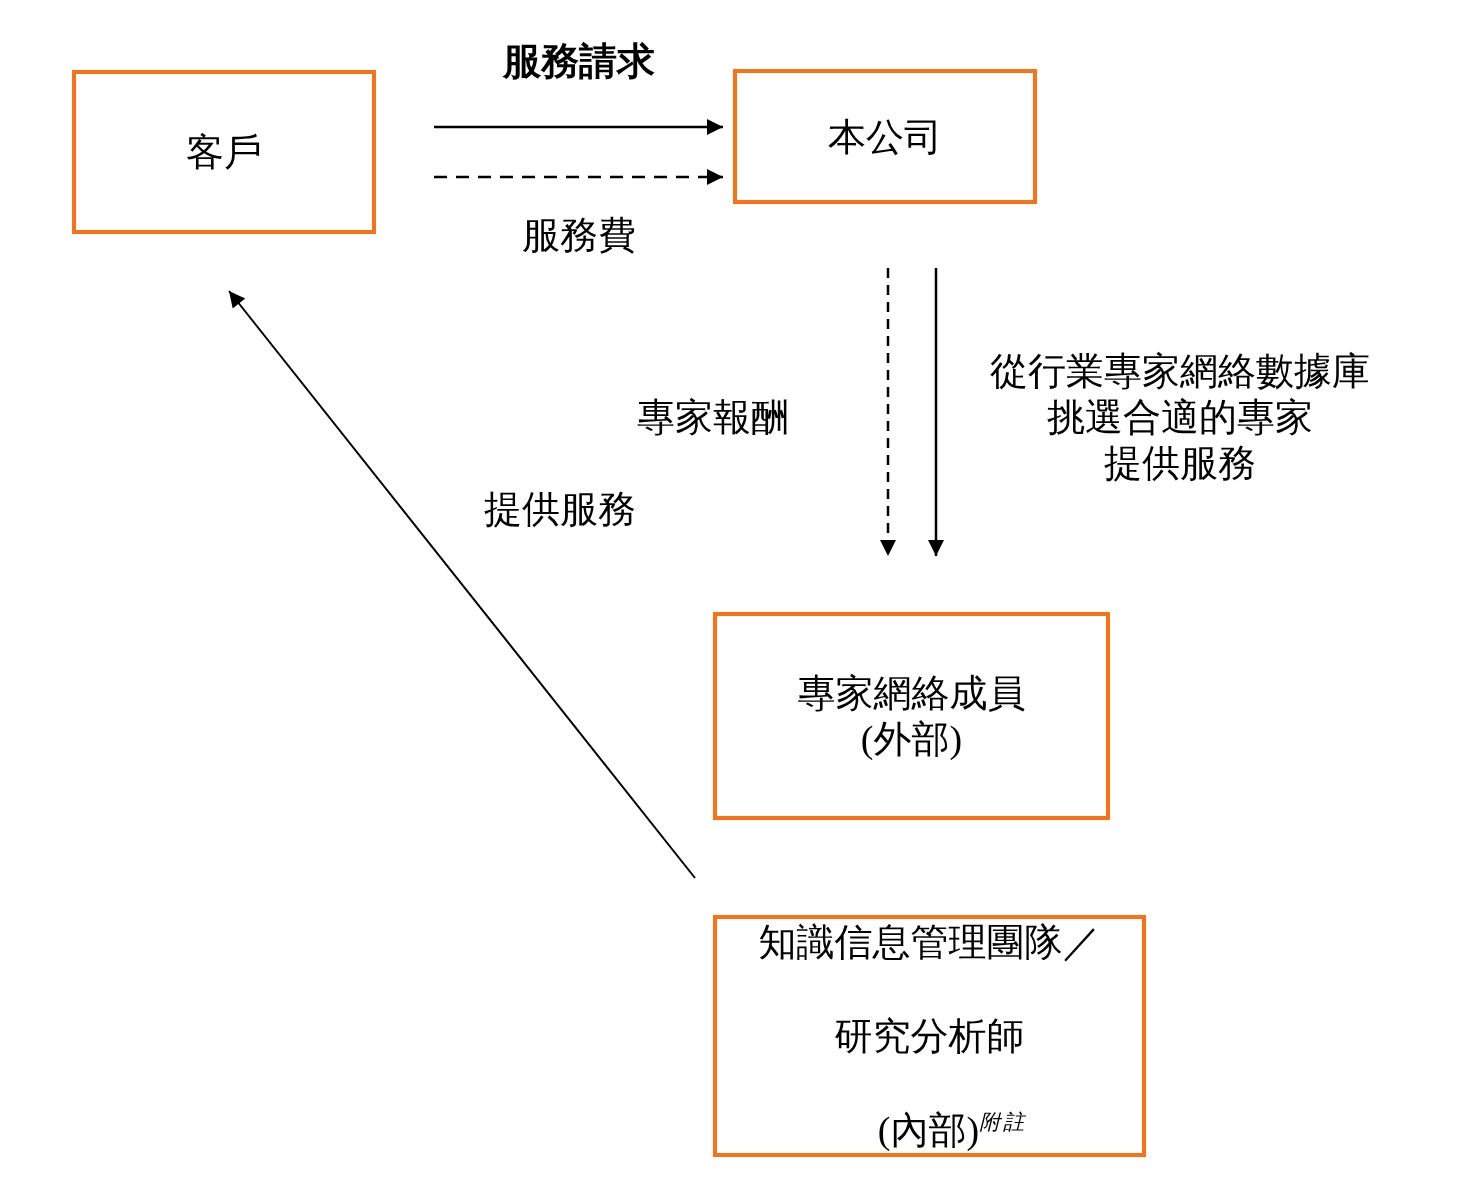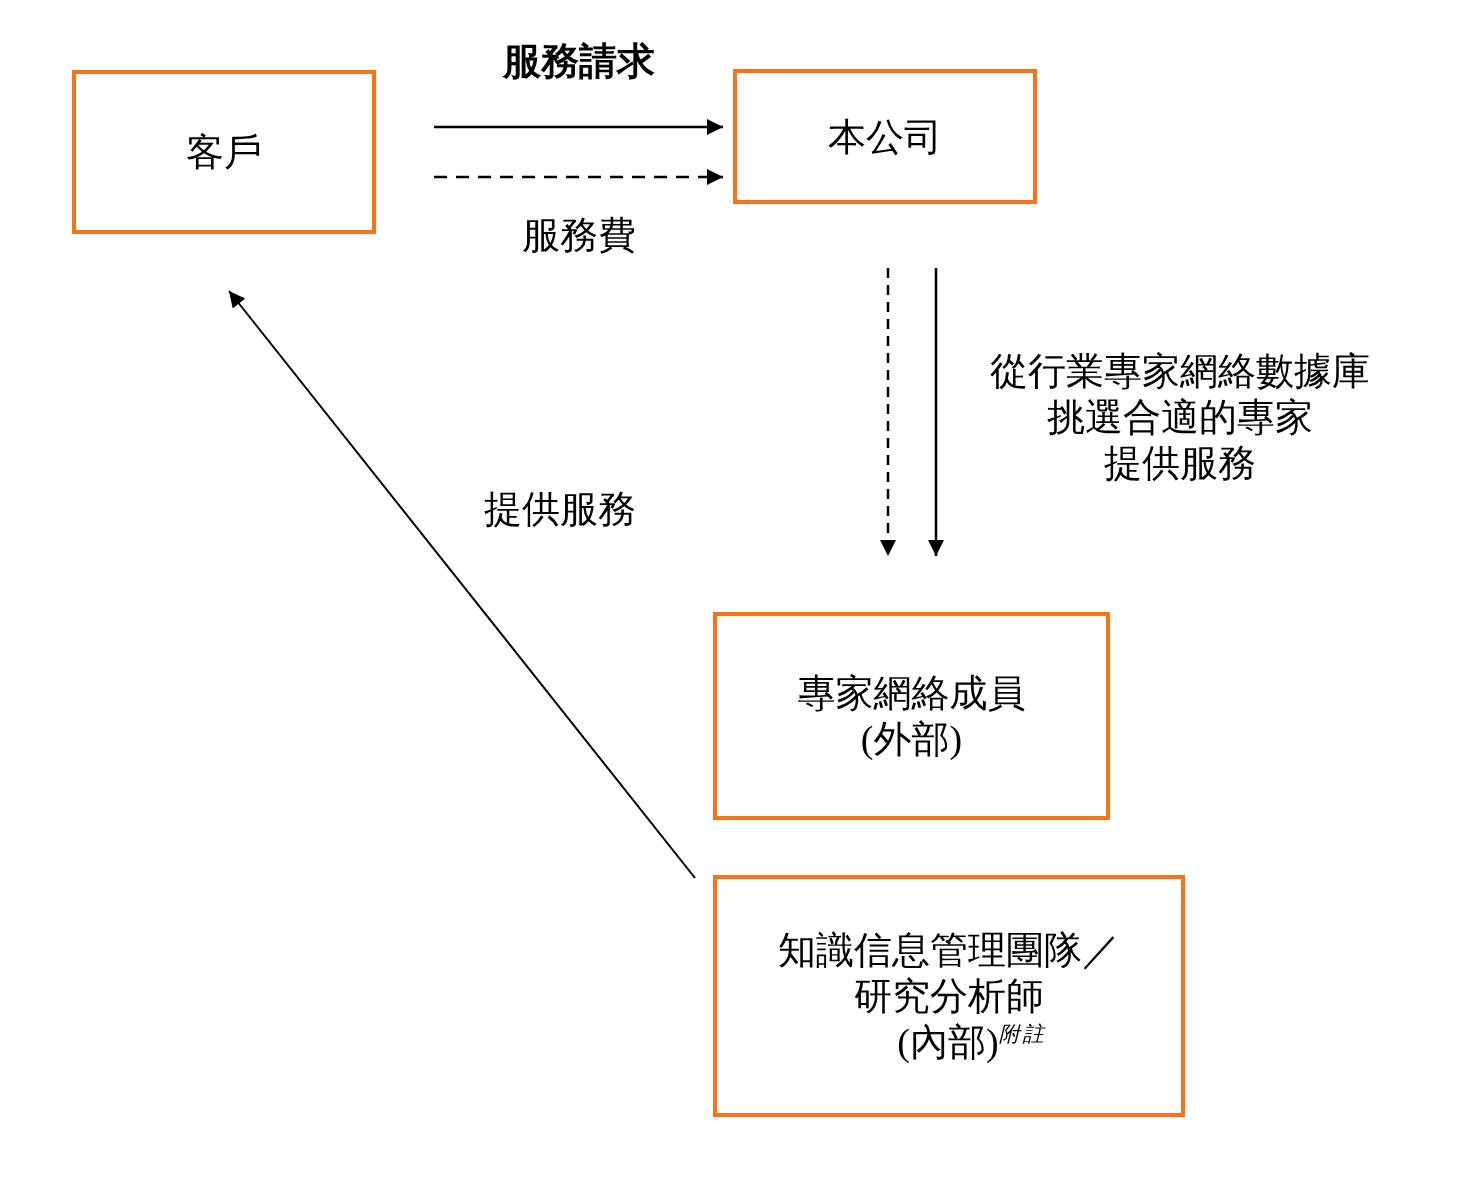--- a/index.html
+++ b/index.html
@@ -32,21 +32,21 @@
     align-items: center;
     justify-content: center;
     text-align: center;
     font-size: 38px;
     line-height: 46px;
     box-sizing: border-box;
   }
   .box-customer   { left: 72px;  top: 70px;  width: 304px; height: 164px; }
   .box-company    { left: 733px; top: 69px;  width: 304px; height: 135px; }
   .box-expert     { left: 713px; top: 612px; width: 397px; height: 208px; }
-  .box-knowledge  { left: 713px; top: 875px; width: 472px; height: 242px; }
+  .box-knowledge  { left: 713px; top: 915px; width: 433px; height: 242px; justify-content: space-between; }
 
   .edge-label {
     position: absolute;
     font-size: 38px;
     line-height: 46px;
     text-align: center;
     white-space: nowrap;
   }
   .lbl-service-request { left: 434px; top: 38px;  width: 290px; font-weight: bold; }
   .lbl-service-fee     { left: 434px; top: 212px; width: 290px; }
@@ -104,20 +104,21 @@
   <div class="node-box box-knowledge">
     <div>知識信息管理團隊／</div>
     <div>研究分析師</div>
     <div class="line3-balance"><span>(內部)</span><span class="note-sup">附註</span></div>
   </div>
 
   <div class="edge-label lbl-service-request">服務請求</div>
 
   <div class="edge-label lbl-service-fee">服務費</div>
 
+  <div class="edge-label lbl-expert-remun">專家報酬</div>
 
   <div class="edge-label lbl-select-experts">
     <div>從行業專家網絡數據庫</div>
     <div>挑選合適的專家</div>
     <div>提供服務</div>
   </div>
 
   <div class="edge-label lbl-provide-services">提供服務</div>
 
 </div>

